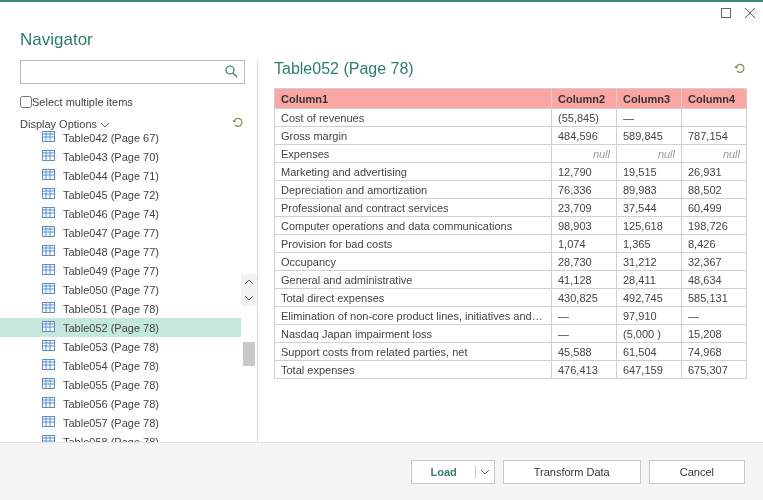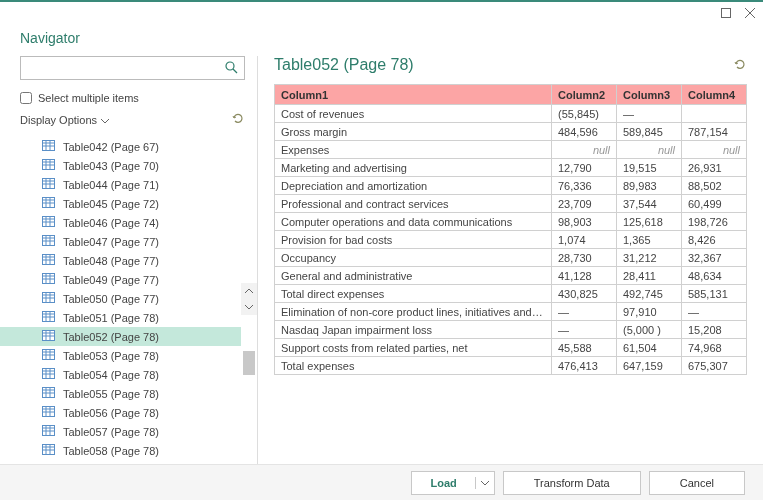--- a/index.html
+++ b/index.html
@@ -4,29 +4,29 @@
 <style>
 * { margin: 0; padding: 0; box-sizing: border-box; font-family: "Segoe UI", Tahoma, sans-serif; }
 body { width: 763px; height: 500px; background: #fff; overflow: hidden; font-size: 11px; color: #444; }
 
 .window { width: 100%; height: 100%; display: flex; flex-direction: column; border-top: 2px solid #3a8a7a; }
 
 .titlebar { height: 22px; display: flex; justify-content: flex-end; align-items: center; padding: 0 8px; gap: 14px; }
 .titlebar svg { display: block; }
 
 .header { padding: 6px 20px 10px 20px; }
-.header-title { color: #2e7d6b; font-size: 14px; font-weight: 400; }
+.header-title { color: #2e7d6b; font-size: 17px; font-weight: 400; }
 
 .body { flex: 1; display: flex; min-height: 0; }
 
 .left-pane { width: 258px; display: flex; flex-direction: column; border-right: 1px solid #ddd; }
 .search-wrap { padding: 0 12px 8px 20px; }
 .search-box { width: 100%; height: 24px; border: 1px solid #bbb; display: flex; align-items: center; padding: 0 6px; }
 .search-box input { flex: 1; border: none; outline: none; font-size: 11px; background: transparent; }
-.check-row { padding: 4px 20px 6px 20px; display: flex; align-items: center; gap: 6px; }
+.check-row { padding: 4px 20px 6px 20px; display: flex; align-items: center; }
 .check-row input { width: 12px; height: 12px; }
 .opts-row { padding: 2px 12px 6px 20px; display: flex; align-items: center; justify-content: space-between; }
 .opts-left { display: flex; align-items: center; gap: 4px; cursor: pointer; }
 
 .tree { flex: 1; display: flex; min-height: 0; align-items: center; }
 .tree-list { flex: 1; overflow: hidden; padding: 2px 0; }
 .tree-item { height: 19px; display: flex; align-items: center; padding-left: 42px; gap: 8px; cursor: pointer; white-space: nowrap; }
 .tree-item.selected { background: #c4e8db; }
 .tree-scroll { width: 16px; background: #f2f2f2; display: flex; flex-direction: column; align-items: center; }
 .tree-scroll .arrow { height: 16px; display: flex; align-items: center; justify-content: center; width: 100%; }
@@ -38,21 +38,21 @@
 .right-title { color: #2e7d6b; font-size: 16px; font-weight: 400; }
 .table-wrap { flex: 1; overflow: hidden; }
 table { border-collapse: collapse; width: 100%; table-layout: fixed; }
 th, td { border: 1px solid #d0d0d0; padding: 2px 6px; font-size: 11px; text-align: left; overflow: hidden; text-overflow: ellipsis; white-space: nowrap; }
 th { background: #fca5a5; font-weight: 600; color: #333; height: 20px; }
 td { height: 18px; color: #444; }
 td.null { color: #999; font-style: italic; text-align: right; }
 col.c1 { width: auto; }
 col.cn { width: 65px; }
 
-.footer { height: 36px; background: #f5f5f5; border-top: 1px solid #e4e4e4; display: flex; justify-content: flex-end; align-items: center; padding: 0 18px; gap: 8px; }
+.footer { height: 58px; background: #f5f5f5; border-top: 1px solid #e4e4e4; display: flex; justify-content: flex-end; align-items: center; padding: 0 18px; gap: 8px; }
 .btn { height: 24px; border: 1px solid #c8c8c8; background: #fff; display: flex; align-items: center; justify-content: center; font-size: 11px; color: #333; cursor: pointer; }
 .btn-main { padding: 0 30px; }
 .btn-split { display: flex; }
 .btn-split .lbl { padding: 0 18px; color: #2e7d6b; font-weight: 600; border-right: 1px solid #c8c8c8; display: flex; align-items: center; }
 .btn-split .drop { width: 18px; display: flex; align-items: center; justify-content: center; }
 </style>
 </head>
 <body>
 
 <div class="window">

